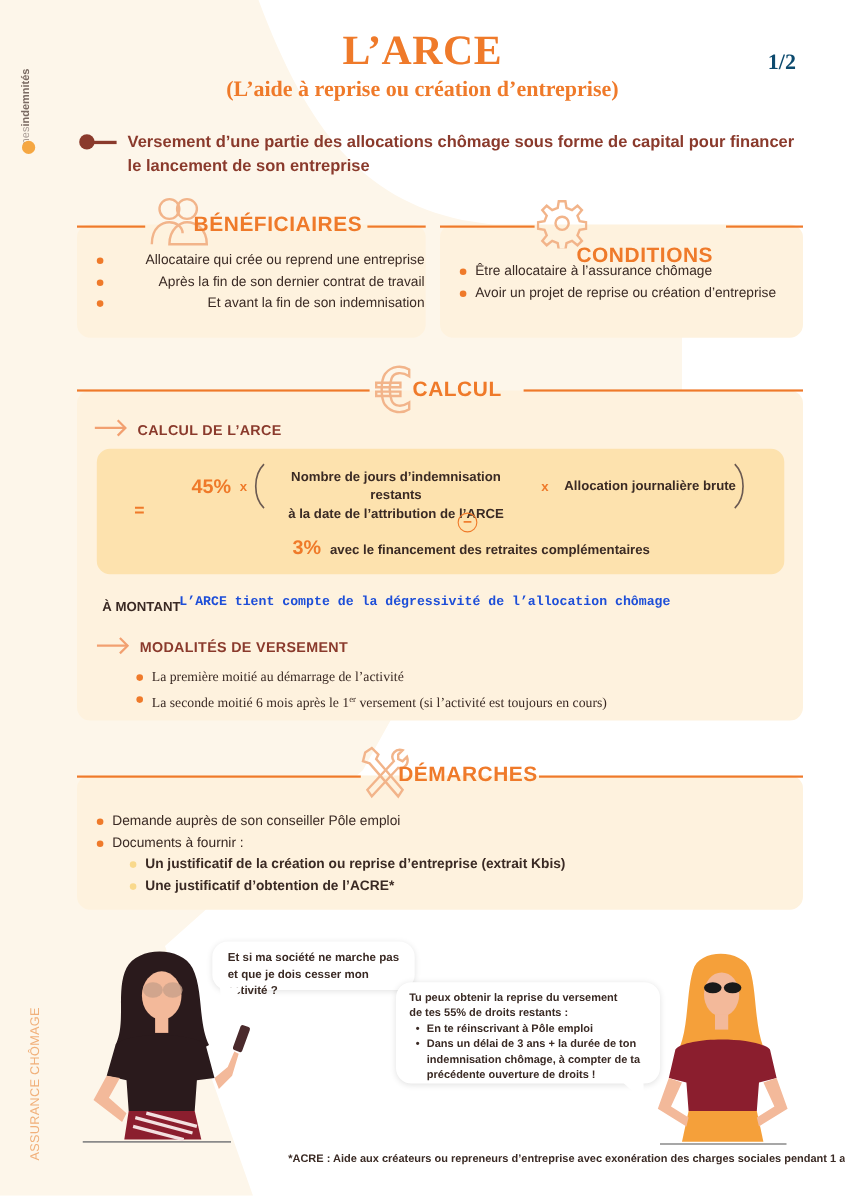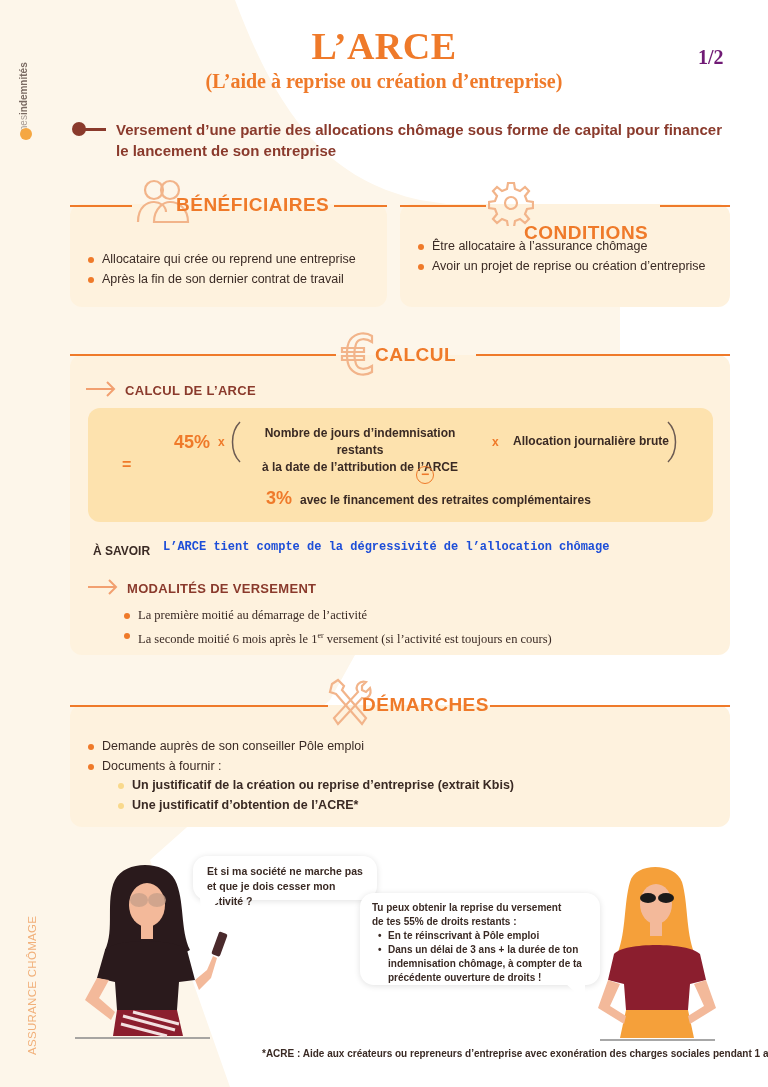--- a/index.html
+++ b/index.html
@@ -11,21 +11,21 @@
   .abs { position: absolute; z-index: 1; }
 
   
   .logo { left: 14px; top: 38px; width: 24px; height: 100px; }
   .logo-text { position: absolute; left: 0; top: 0; transform-origin: left top; transform: rotate(-90deg) translate(-96px, 4px); white-space: nowrap; font-size: 10px; color: #a89c95; }
   .logo-text b { color: #7a6a62; font-weight: bold; }
   .logo-dot { position: absolute; left: 6px; top: 90px; width: 12px; height: 12px; border-radius: 50%; background: #f5a742; }
 
   .title { left: 0; width: 768px; top: 24px; text-align: center; font-family: "Liberation Serif", "DejaVu Serif", serif; font-size: 38px; font-weight: bold; color: #ef7a2a; letter-spacing: 0.5px; }
   .subtitle { left: 0; width: 768px; top: 70px; text-align: center; font-family: "Liberation Serif", "DejaVu Serif", serif; font-size: 20px; font-weight: bold; color: #ef7a2a; }
-  .page-num { left: 698px; top: 46px; font-family: "Liberation Serif", "DejaVu Serif", serif; font-size: 20px; font-weight: bold; color: #701a75; }
+  .page-num { left: 698px; top: 46px; font-family: "Liberation Serif", "DejaVu Serif", serif; font-size: 20px; font-weight: bold; color: #0c4a6e; }
 
   .intro-bullet { left: 72px; top: 122px; width: 34px; height: 14px; }
   .intro-bullet .dot { position: absolute; left: 0; top: 0; width: 14px; height: 14px; border-radius: 50%; background: #8a3a2c; }
   .intro-bullet .bar { position: absolute; left: 12px; top: 6px; width: 22px; height: 3px; background: #8a3a2c; }
   .intro { left: 116px; top: 119px; width: 620px; font-size: 15px; font-weight: bold; color: #8a3a2c; line-height: 21px; }
 
   .card { background: #fef2de; border-radius: 12px; }
   .section-line { position: absolute; height: 2px; background: #ef7a2a; }
   .section-title { position: absolute; font-size: 19px; font-weight: bold; color: #ef7a2a; letter-spacing: 0.5px; background: transparent; }
   .section-icon { position: absolute; }
@@ -80,23 +80,24 @@
   <div class="section-line" style="left:0; top:27px; width:62px;"></div>
   <svg class="section-icon" style="left:66px; top:0;" width="56" height="48" viewBox="0 0 56 48" fill="none" stroke="#f2b48a" stroke-width="2.2">
     <circle cx="18" cy="12" r="9"></circle>
       <circle cx="34" cy="12" r="9"></circle>
     <path d="M2 44 C2 28, 12 24, 18 24 C 24 24, 30 28, 30 34"></path>
     <path d="M18 44 C18 30, 28 24, 34 24 C 42 24, 52 30, 52 44 Z"></path>
   </svg>
   <div class="section-title" style="left:106px; top:16px;">BÉNÉFICIAIRES</div>
   <div class="section-line" style="left:264px; top:27px; width:53px;"></div>
 </div>
-<ul class="abs blist" style="left:86px; top:250px; width:300px;">
+<ul class="abs blist" style="left:86px; top:227px; width:300px;text-align:right;">
   <li>Allocataire qui crée ou reprend une entreprise</li>
   <li>Après la fin de son dernier contrat de travail</li>
+  <li>Et avant la fin de son indemnisation</li>
 </ul>
 
 <div class="abs card" style="left:400px; top:204px; width:330px; height:103px;"></div>
 <div class="abs" style="left:400px; top:178px; width:330px; height:56px;">
   <div class="section-line" style="left:0; top:27px; width:86px;"></div>
   <svg class="section-icon" style="left:88px; top:2px;" width="46" height="46" viewBox="0 0 46 46" fill="none" stroke="#f2b48a" stroke-width="2.2">
     <path d="M20 3 h6 l1 6 l5 2 l5 -4 l4 4 l-4 5 l2 5 l6 1 v6 l-6 1 l-2 5 l4 5 l-4 4 l-5 -4 l-5 2 l-1 6 h-6 l-1 -6 l-5 -2 l-5 4 l-4 -4 l4 -5 l-2 -5 l-6 -1 v-6 l6 -1 l2 -5 l-4 -5 l4 -4 l5 4 l5 -2 z"></path>
     <circle cx="23" cy="23" r="6"></circle>
   </svg>
   <div class="section-title" style="left:124px; top:16px;margin-top:28px;">CONDITIONS</div>
@@ -139,21 +140,21 @@
   <div class="f-x" style="position:absolute; left:404px; top:27px;">x</div>
   <div class="f-small" style="position:absolute; left:425px; top:26px;">Allocation journalière brute</div>
   <svg style="position:absolute; left:578px; top:12px;" width="14" height="44" viewBox="0 0 14 44">
       <path d="M2 2 C 12 12, 12 32, 2 42" fill="none" stroke="#6b5a52" stroke-width="1.5"></path>
     </svg>
   <div style="position:absolute; left:328px; top:58px; width:18px; height:18px; border:1.5px solid #ef7a2a; border-radius:50%; text-align:center; line-height:14px; font-size:14px; font-weight:bold;" class="orange">−</div>
   <div class="f-pct" style="position:absolute; left:178px; top:80px;">3%</div>
   <div class="f-small" style="position:absolute; left:212px; top:85px;">avec le financement des retraites complémentaires</div>
 </div>
 
-<div class="abs" style="left:93px; top:544px; font-size:12px; font-weight:bold; color:#3a2a24;">À SAVOIR</div>
+<div class="abs" style="left:93px; top:544px; font-size:12px; font-weight:bold; color:#3a2a24;">À MONTANT</div>
 <div class="abs" style="left:163px; top:540px; font-size:12px; font-weight:bold; color:#1d4ed8;font-family:Liberation Mono, monospace;">L’ARCE tient compte de la dégressivité de l’allocation chômage</div>
 
 <svg class="abs arrow" style="left:88px; top:579px;" viewBox="0 0 30 16" fill="none" stroke="#f2a070" stroke-width="2">
   <path d="M0 8 H28"></path>
     <path d="M21 1 L28 8 L21 15"></path>
 </svg>
 <div class="abs sub-head" style="left:127px; top:581px;">MODALITÉS DE VERSEMENT</div>
 
 <ul class="abs blist" style="left:122px; top:606px; width:600px;font-family:Liberation Serif, serif;">
   <li>La première moitié au démarrage de l’activité</li>

